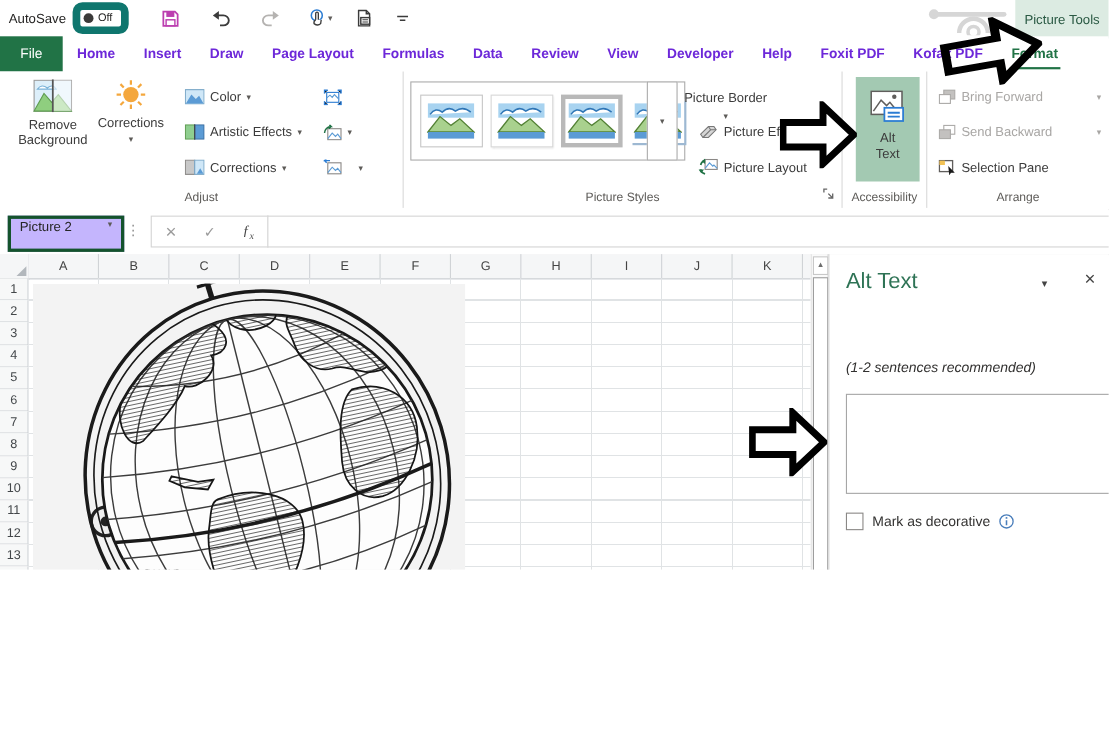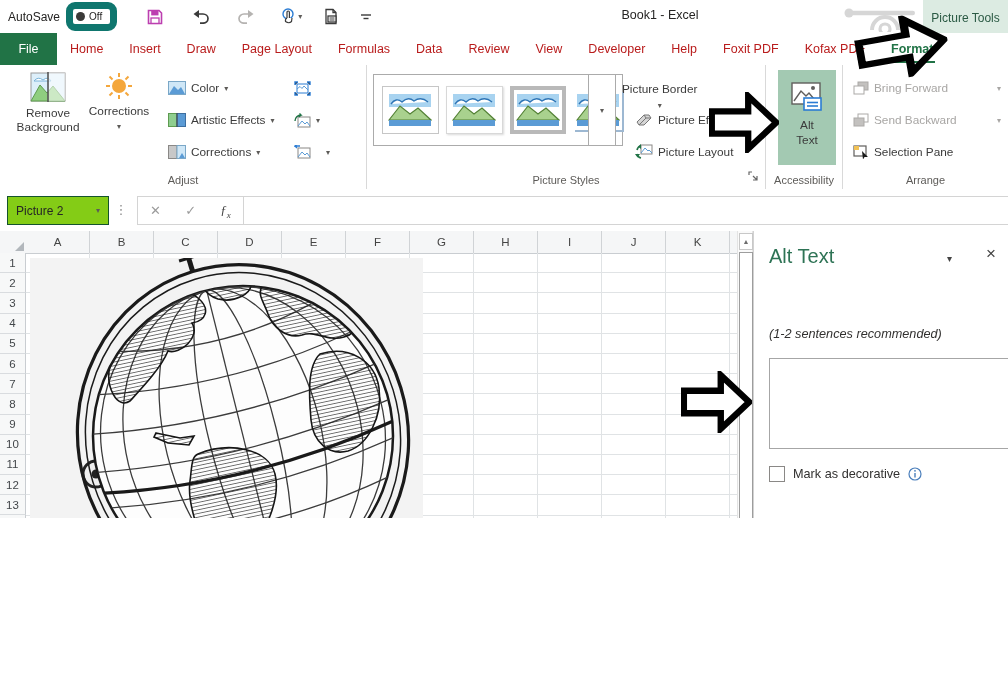--- a/index.html
+++ b/index.html
@@ -18,21 +18,21 @@
   .qcaret{font-size:8px;color:#605e5c;margin-left:-8px;}
   #title-text{position:absolute;left:560px;top:8px;width:200px;text-align:center;
     font-size:12.5px;color:#252423;}
   #picture-tools-tag{position:absolute;left:923px;top:0;width:85px;height:35px;background:#dcebe2;
     display:flex;align-items:center;justify-content:center;font-size:12px;color:#2b5a44;}
   
   #tabrow{position:absolute;left:0;top:33px;width:1008px;height:32px;background:#fff;display:flex;}
   #file-tab{width:57px;height:32px;background:#217346;color:#fff;display:flex;align-items:center;
     justify-content:center;font-size:12.5px;}
   .tab{position:relative;height:32px;display:flex;align-items:center;padding:0 13px;
-    font-size:12.5px;color:#b91c1c;}
+    font-size:12.5px;color:#6d28d9;font-weight:bold;}
   .tab.active{color:#217346;font-weight:bold;}
   .tab.active::after{content:"";position:absolute;left:11px;right:11px;bottom:2px;height:2.5px;background:#217346;}
   
   #ribbon{position:absolute;left:0;top:65px;width:1008px;height:125px;background:#fff;
     border-bottom:1px solid #d2d0ce;}
   .grp{position:absolute;top:0;height:124px;border-right:1px solid #d9d9d9;}
   .grp-label{position:absolute;bottom:3px;left:0;width:100%;text-align:center;
     font-size:11px;color:#5d5b58;}
   .rlbl{font-size:11.8px;color:#3b3b3b;white-space:nowrap;}
   .car{font-size:8px;color:#5d5b58;}
@@ -49,22 +49,22 @@
   .thumb.t1{border:1px solid #c6c6c6;padding:3px;}
   .thumb.t2{border:1px solid #d8d8d8;padding:3px;box-shadow:1px 1px 2px rgba(0,0,0,.15);}
   .thumb.t3{border:4px solid #b9b9b9;padding:0;}
   .thumb.t4{border:none;box-shadow:2px 2px 0 #9db8d2;}
   #alt-text-btn{position:absolute;left:12px;top:5px;width:58px;height:95px;background:#a3c9b2;
     display:flex;flex-direction:column;align-items:center;padding-top:12px;gap:6px;box-sizing:border-box;}
   #dialog-launcher{position:absolute;right:5px;bottom:6px;width:12px;height:12px;}
   
   #formula-row{position:absolute;left:0;top:190px;width:1008px;height:41px;background:#fff;
     border-bottom:1px solid #d9d9d9;}
-  #name-box{position:absolute;left:7px;top:6px;width:100px;height:27px;border:1px solid #14532d;
-    display:flex;align-items:center;background:#84cc16;}
+  #name-box{position:absolute;left:7px;top:6px;width:100px;height:27px;border:3px solid #14532d;
+    display:flex;background:#c4b5fd;}
   #name-box span.txt{flex:1;padding-left:8px;font-size:12px;color:#262626;}
   #name-dots{position:absolute;left:115px;top:7px;width:12px;height:25px;display:flex;align-items:center;
     justify-content:center;color:#8f8f8f;font-size:13px;letter-spacing:0;}
   #fx-box{position:absolute;left:137px;top:6px;width:105px;height:27px;border:1px solid #d4d4d4;
     display:flex;align-items:center;justify-content:space-around;background:#fff;}
   #formula-input{position:absolute;left:243px;top:6px;width:765px;height:27px;border:1px solid #d4d4d4;
     border-right:none;background:#fff;}
   .fxbtn{font-size:13px;color:#9b9b9b;}
   #fx-glyph{font-family:"Liberation Serif","DejaVu Serif",serif;font-style:italic;font-size:13px;color:#444;}
   
@@ -162,21 +162,20 @@
           <line x1="6.5" y1="12" x2="11.5" y2="12" stroke="#3b3b3b" stroke-width="1"></line>
         </svg>
       </div>
       <div class="qbtn" style="width:30px;">
         <svg width="10" height="10" viewBox="0 0 10 10">
           <line x1="0" y1="3" x2="10" y2="3" stroke="#3b3b3b" stroke-width="1.4"></line>
           <line x1="2.5" y1="6.5" x2="7.5" y2="6.5" stroke="#3b3b3b" stroke-width="1.4"></line>
         </svg>
       </div>
     </div>
-    <div id="title-text">Book1  -  Excel</div>
     <svg class="abs" style="left:842px;top:4px;" width="82" height="28" viewBox="0 0 82 28">
       <circle cx="7" cy="9" r="4.5" fill="#d6d6d6"></circle>
       <rect x="7" y="6.8" width="66" height="4.4" rx="2.2" fill="#d6d6d6"></rect>
       <path d="M30 26 a13 13 0 0 1 26 0" fill="none" stroke="#d6d6d6" stroke-width="4"></path>
       <circle cx="43" cy="25" r="5" fill="none" stroke="#d6d6d6" stroke-width="3.2"></circle>
     </svg>
     <div id="picture-tools-tag">Picture Tools</div>
   </div>
 
   <div id="tabrow">

